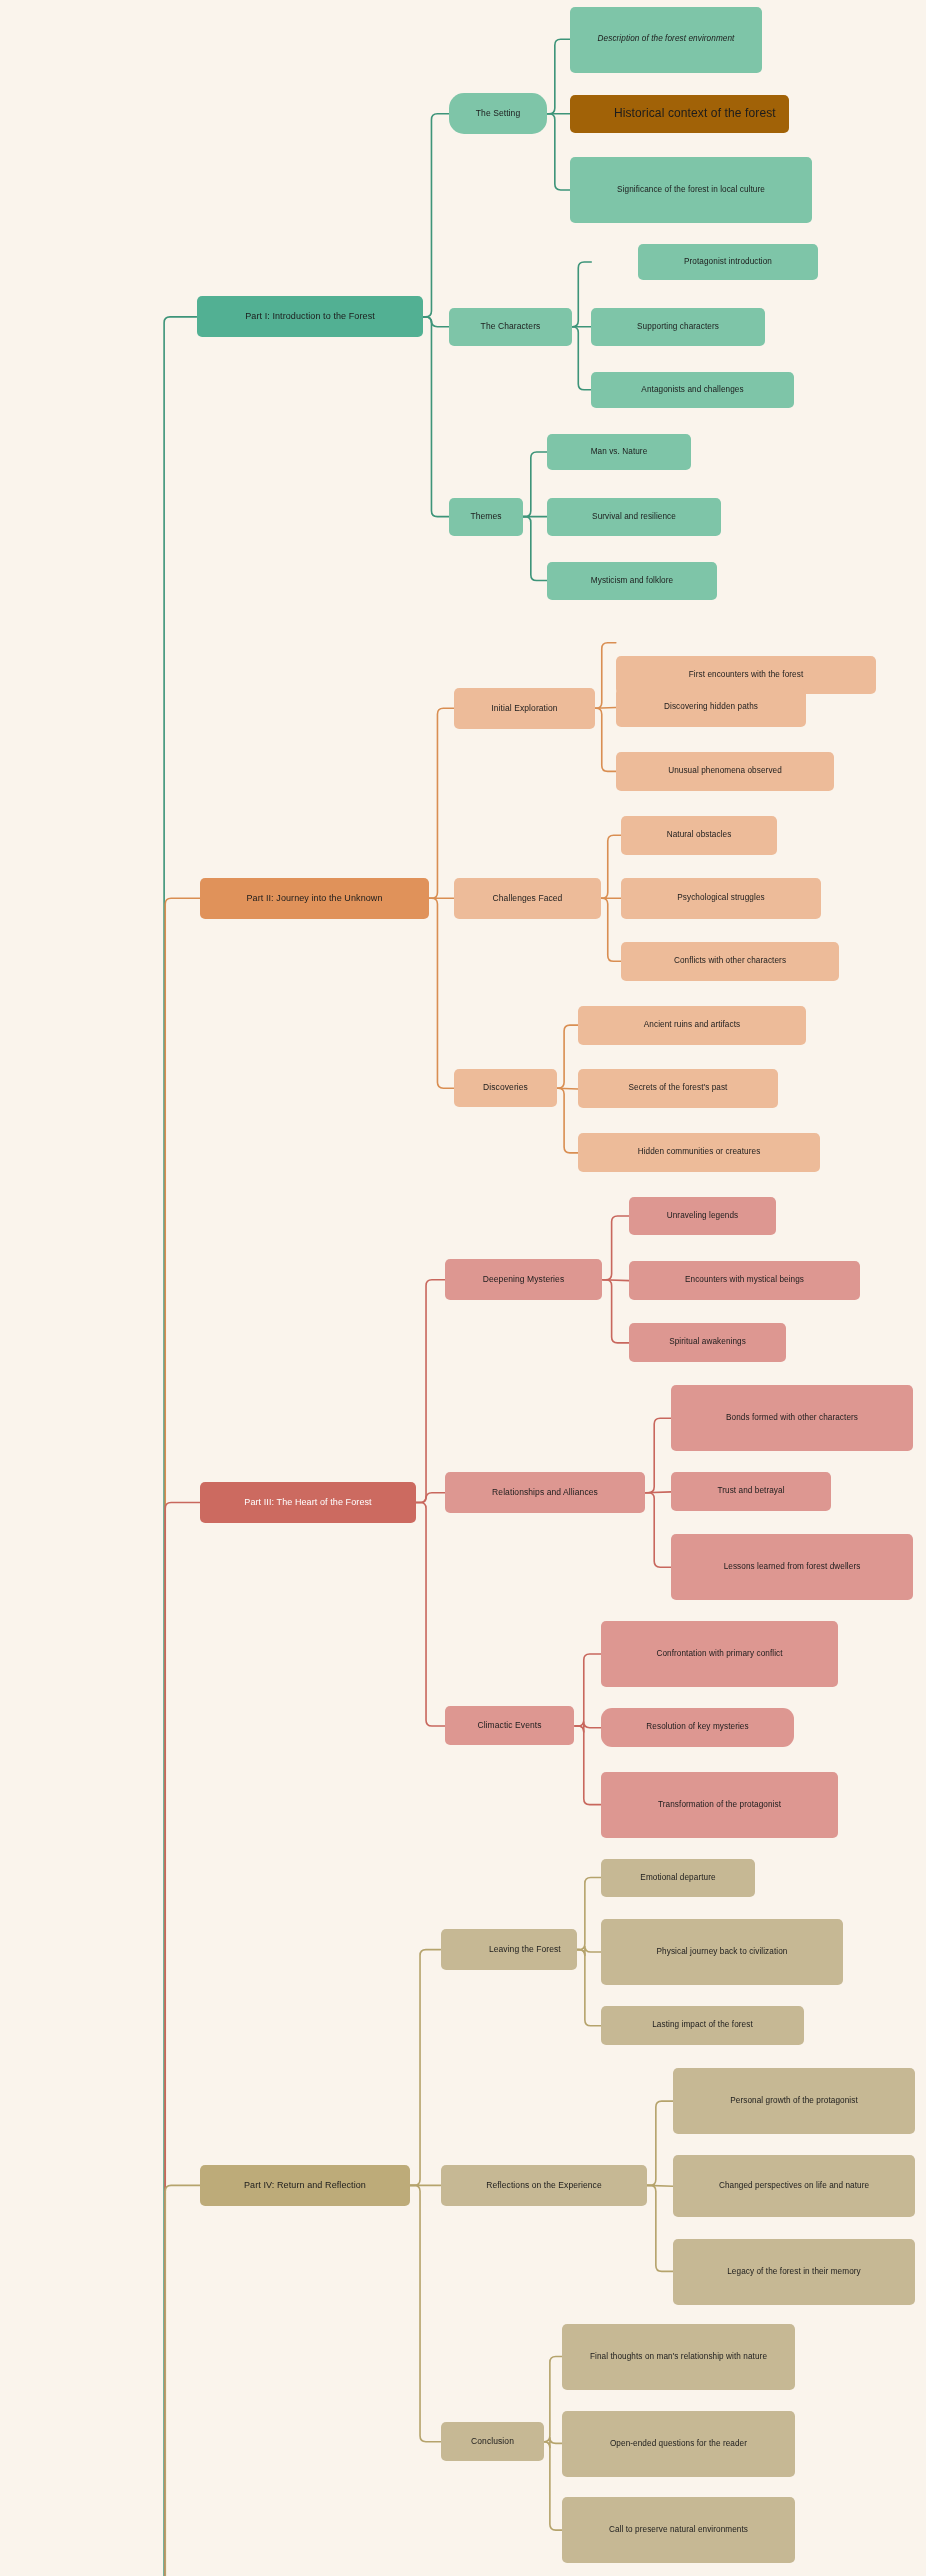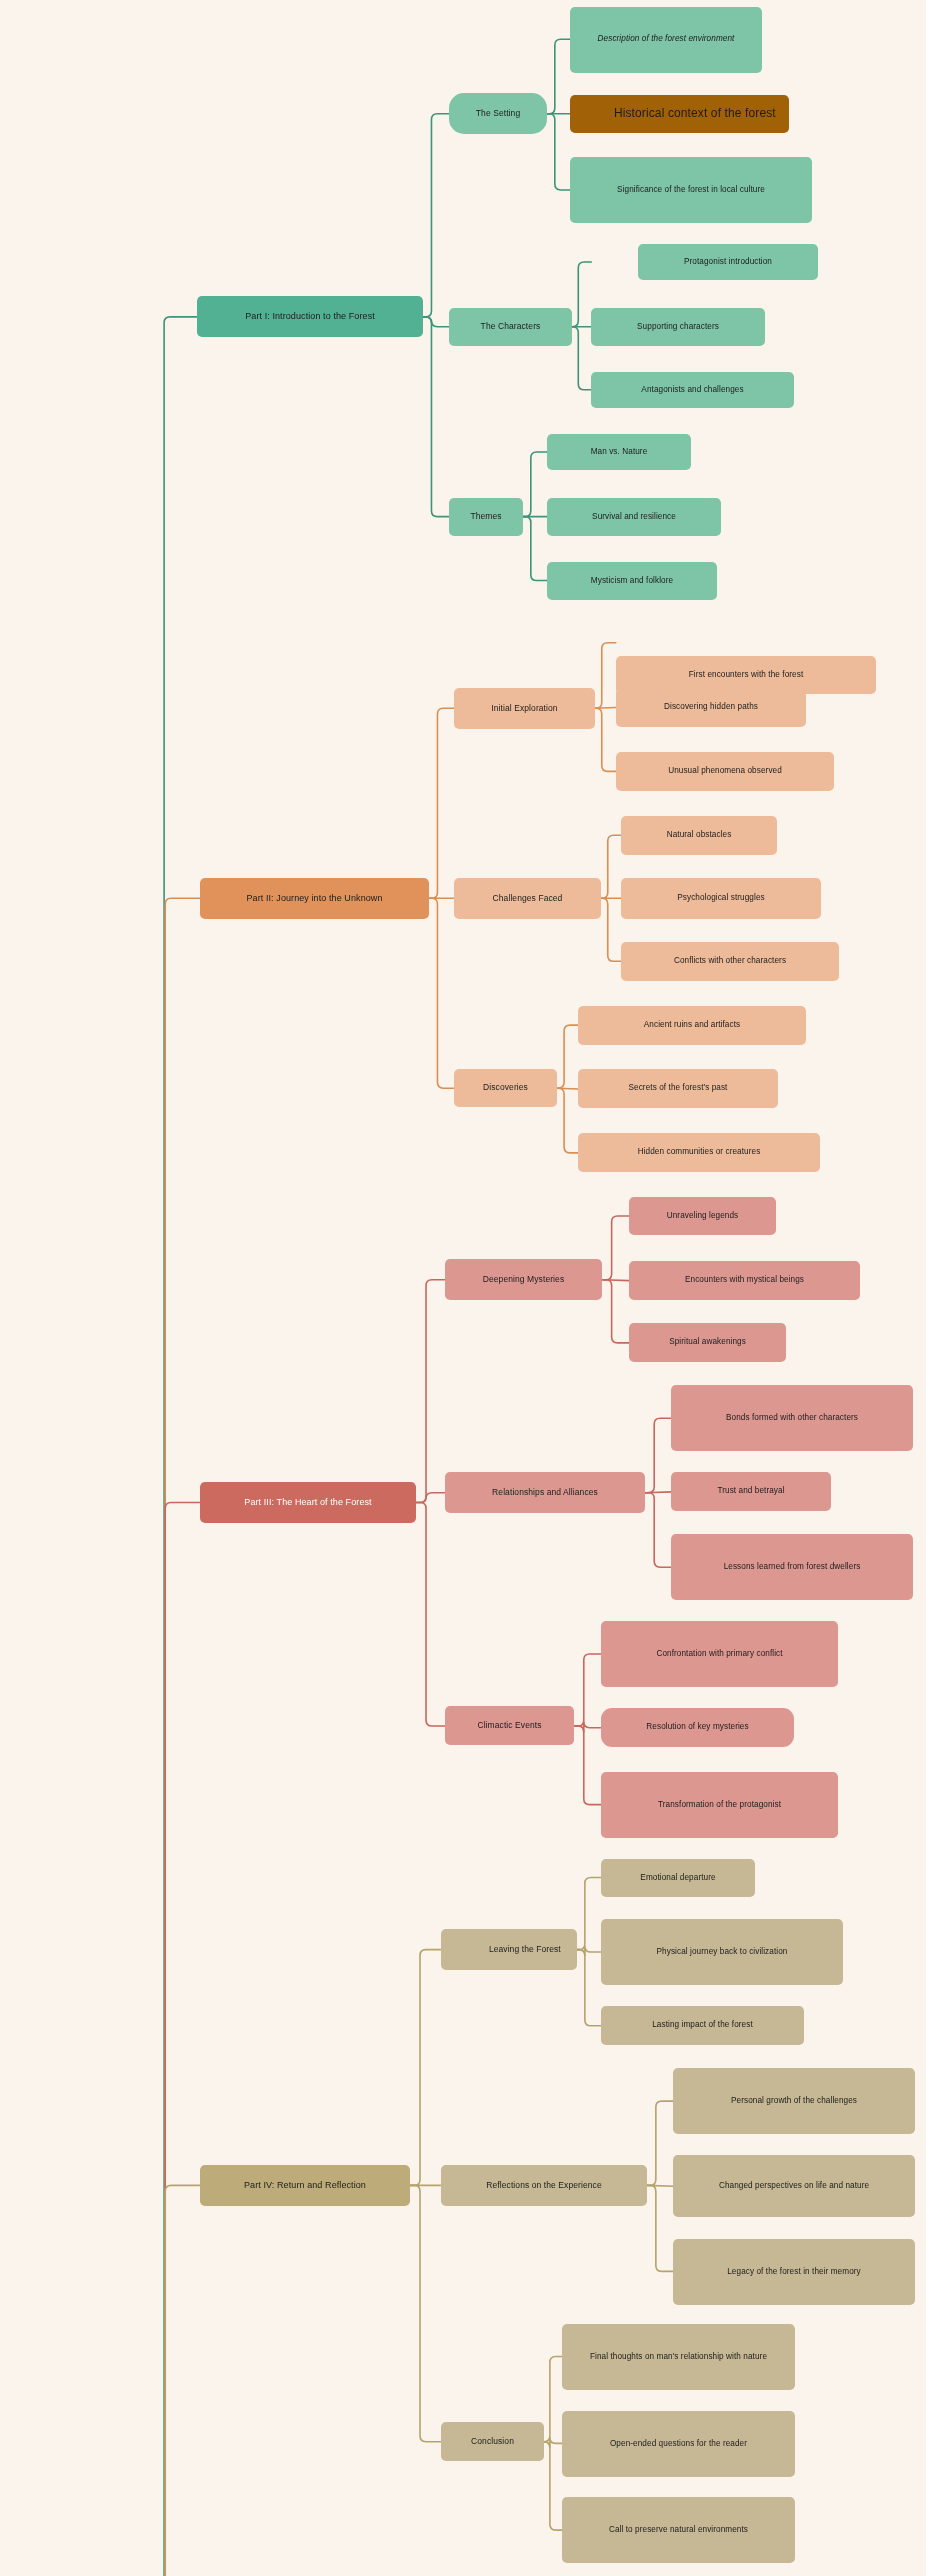--- a/index.html
+++ b/index.html
@@ -143,21 +143,21 @@
       <div class="node sub" style="left: 445px; top: 1706px; width: 129px; height: 39px; background: rgb(221, 151, 145); color: rgb(28, 28, 28); font-size: 8.5px;">Climactic Events</div>
       <div class="node leaf" style="left: 601px; top: 1621px; width: 237px; height: 66px; background: rgb(221, 151, 145); color: rgb(28, 28, 28); font-size: 8.2px;">Confrontation with primary conflict</div>
       <div class="node leaf" style="left: 601px; top: 1708px; width: 193px; height: 39px; background: rgb(221, 151, 145); color: rgb(28, 28, 28); font-size: 8.2px; border-radius: 11px;">Resolution of key mysteries</div>
       <div class="node leaf" style="left: 601px; top: 1772px; width: 237px; height: 66px; background: rgb(221, 151, 145); color: rgb(28, 28, 28); font-size: 8.2px;">Transformation of the protagonist</div>
       <div class="node branch" style="left: 200px; top: 2165px; width: 210px; height: 41px; background: rgb(189, 171, 121); color: rgb(28, 28, 28); font-size: 9px;">Part IV: Return and Reflection</div>
       <div class="node sub" style="left: 441px; top: 1929px; width: 136px; height: 41px; background: rgb(198, 184, 148); color: rgb(28, 28, 28); font-size: 8.5px; padding-left: 39px;">Leaving the Forest</div>
       <div class="node leaf" style="left: 601px; top: 1859px; width: 154px; height: 38px; background: rgb(198, 184, 148); color: rgb(28, 28, 28); font-size: 8.2px;">Emotional departure</div>
       <div class="node leaf" style="left: 601px; top: 1919px; width: 242px; height: 66px; background: rgb(198, 184, 148); color: rgb(28, 28, 28); font-size: 8.2px;">Physical journey back to civilization</div>
       <div class="node leaf" style="left: 601px; top: 2006px; width: 203px; height: 39px; background: rgb(198, 184, 148); color: rgb(28, 28, 28); font-size: 8.2px;">Lasting impact of the forest</div>
       <div class="node sub" style="left: 441px; top: 2165px; width: 206px; height: 41px; background: rgb(198, 184, 148); color: rgb(28, 28, 28); font-size: 8.5px;">Reflections on the Experience</div>
-      <div class="node leaf" style="left: 673px; top: 2068px; width: 242px; height: 66px; background: rgb(198, 184, 148); color: rgb(28, 28, 28); font-size: 8.2px;">Personal growth of the challenges</div>
+      <div class="node leaf" style="left: 673px; top: 2068px; width: 242px; height: 66px; background: rgb(198, 184, 148); color: rgb(28, 28, 28); font-size: 8.2px;">Personal growth of the protagonist</div>
       <div class="node leaf" style="left: 673px; top: 2155px; width: 242px; height: 62px; background: rgb(198, 184, 148); color: rgb(28, 28, 28); font-size: 8.2px;">Changed perspectives on life and nature</div>
       <div class="node leaf" style="left: 673px; top: 2239px; width: 242px; height: 66px; background: rgb(198, 184, 148); color: rgb(28, 28, 28); font-size: 8.2px;">Legacy of the forest in their memory</div>
       <div class="node sub" style="left: 441px; top: 2422px; width: 103px; height: 39px; background: rgb(198, 184, 148); color: rgb(28, 28, 28); font-size: 8.5px;">Conclusion</div>
       <div class="node leaf" style="left: 562px; top: 2324px; width: 233px; height: 66px; background: rgb(198, 184, 148); color: rgb(28, 28, 28); font-size: 8.2px;">Final thoughts on man's relationship with nature</div>
       <div class="node leaf" style="left: 562px; top: 2411px; width: 233px; height: 66px; background: rgb(198, 184, 148); color: rgb(28, 28, 28); font-size: 8.2px;">Open-ended questions for the reader</div>
       <div class="node leaf" style="left: 562px; top: 2497px; width: 233px; height: 66px; background: rgb(198, 184, 148); color: rgb(28, 28, 28); font-size: 8.2px;">Call to preserve natural environments</div>
     </div>
 </div>
 
 

